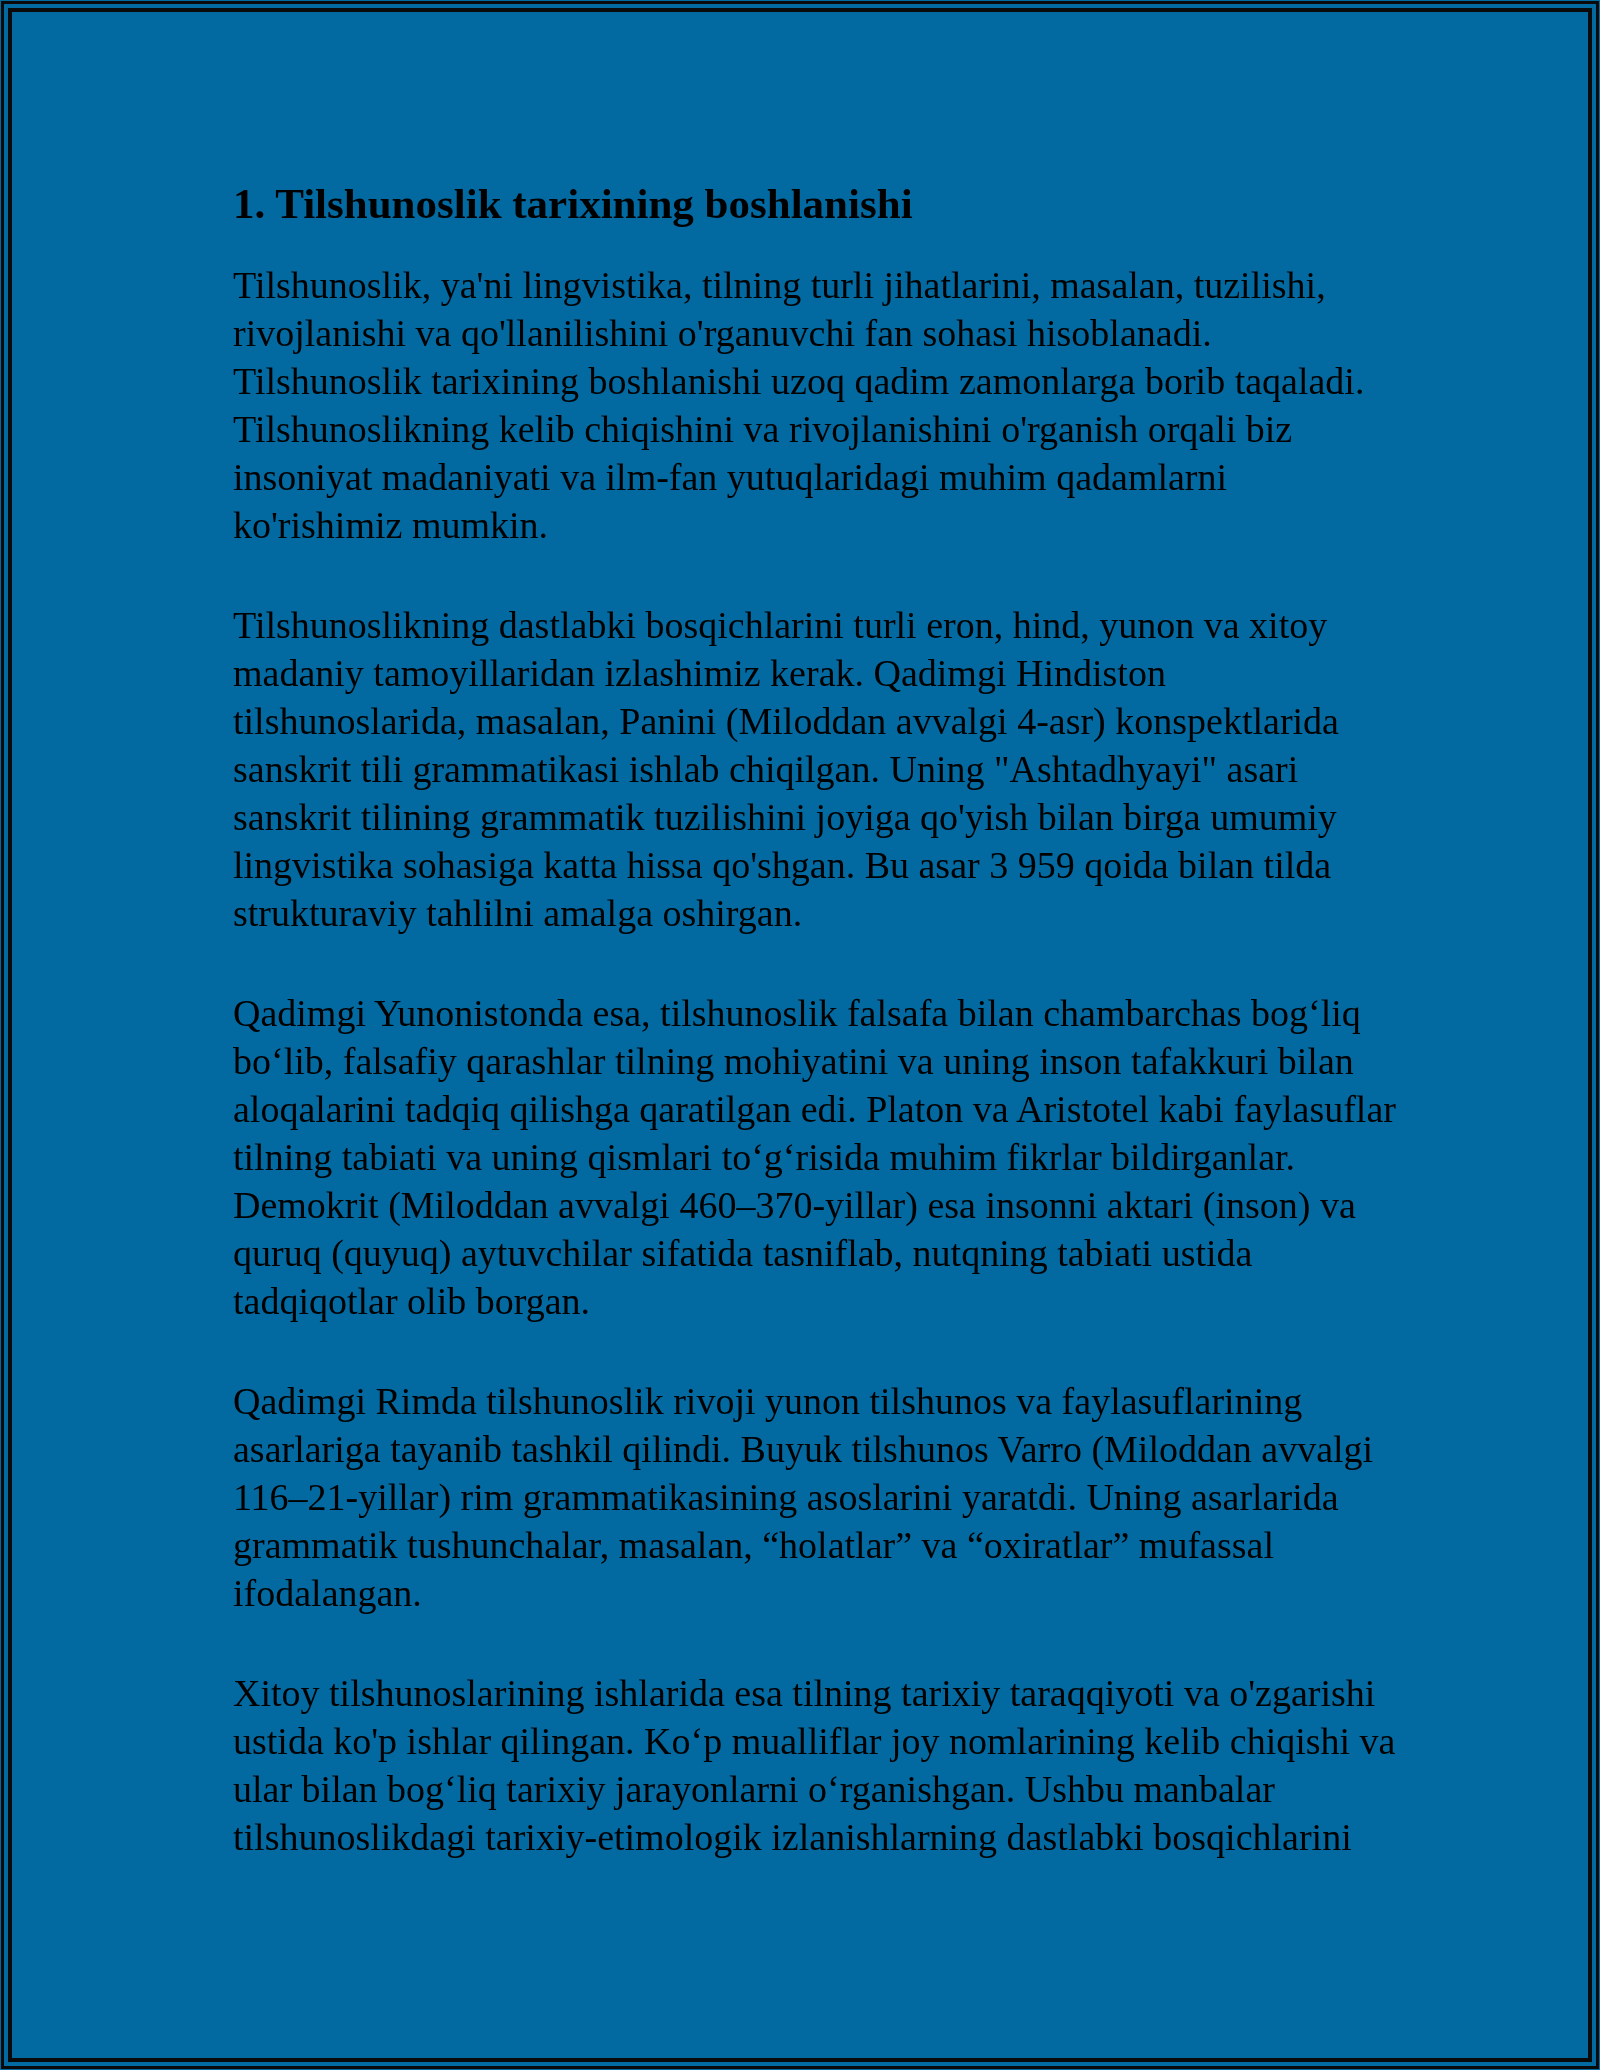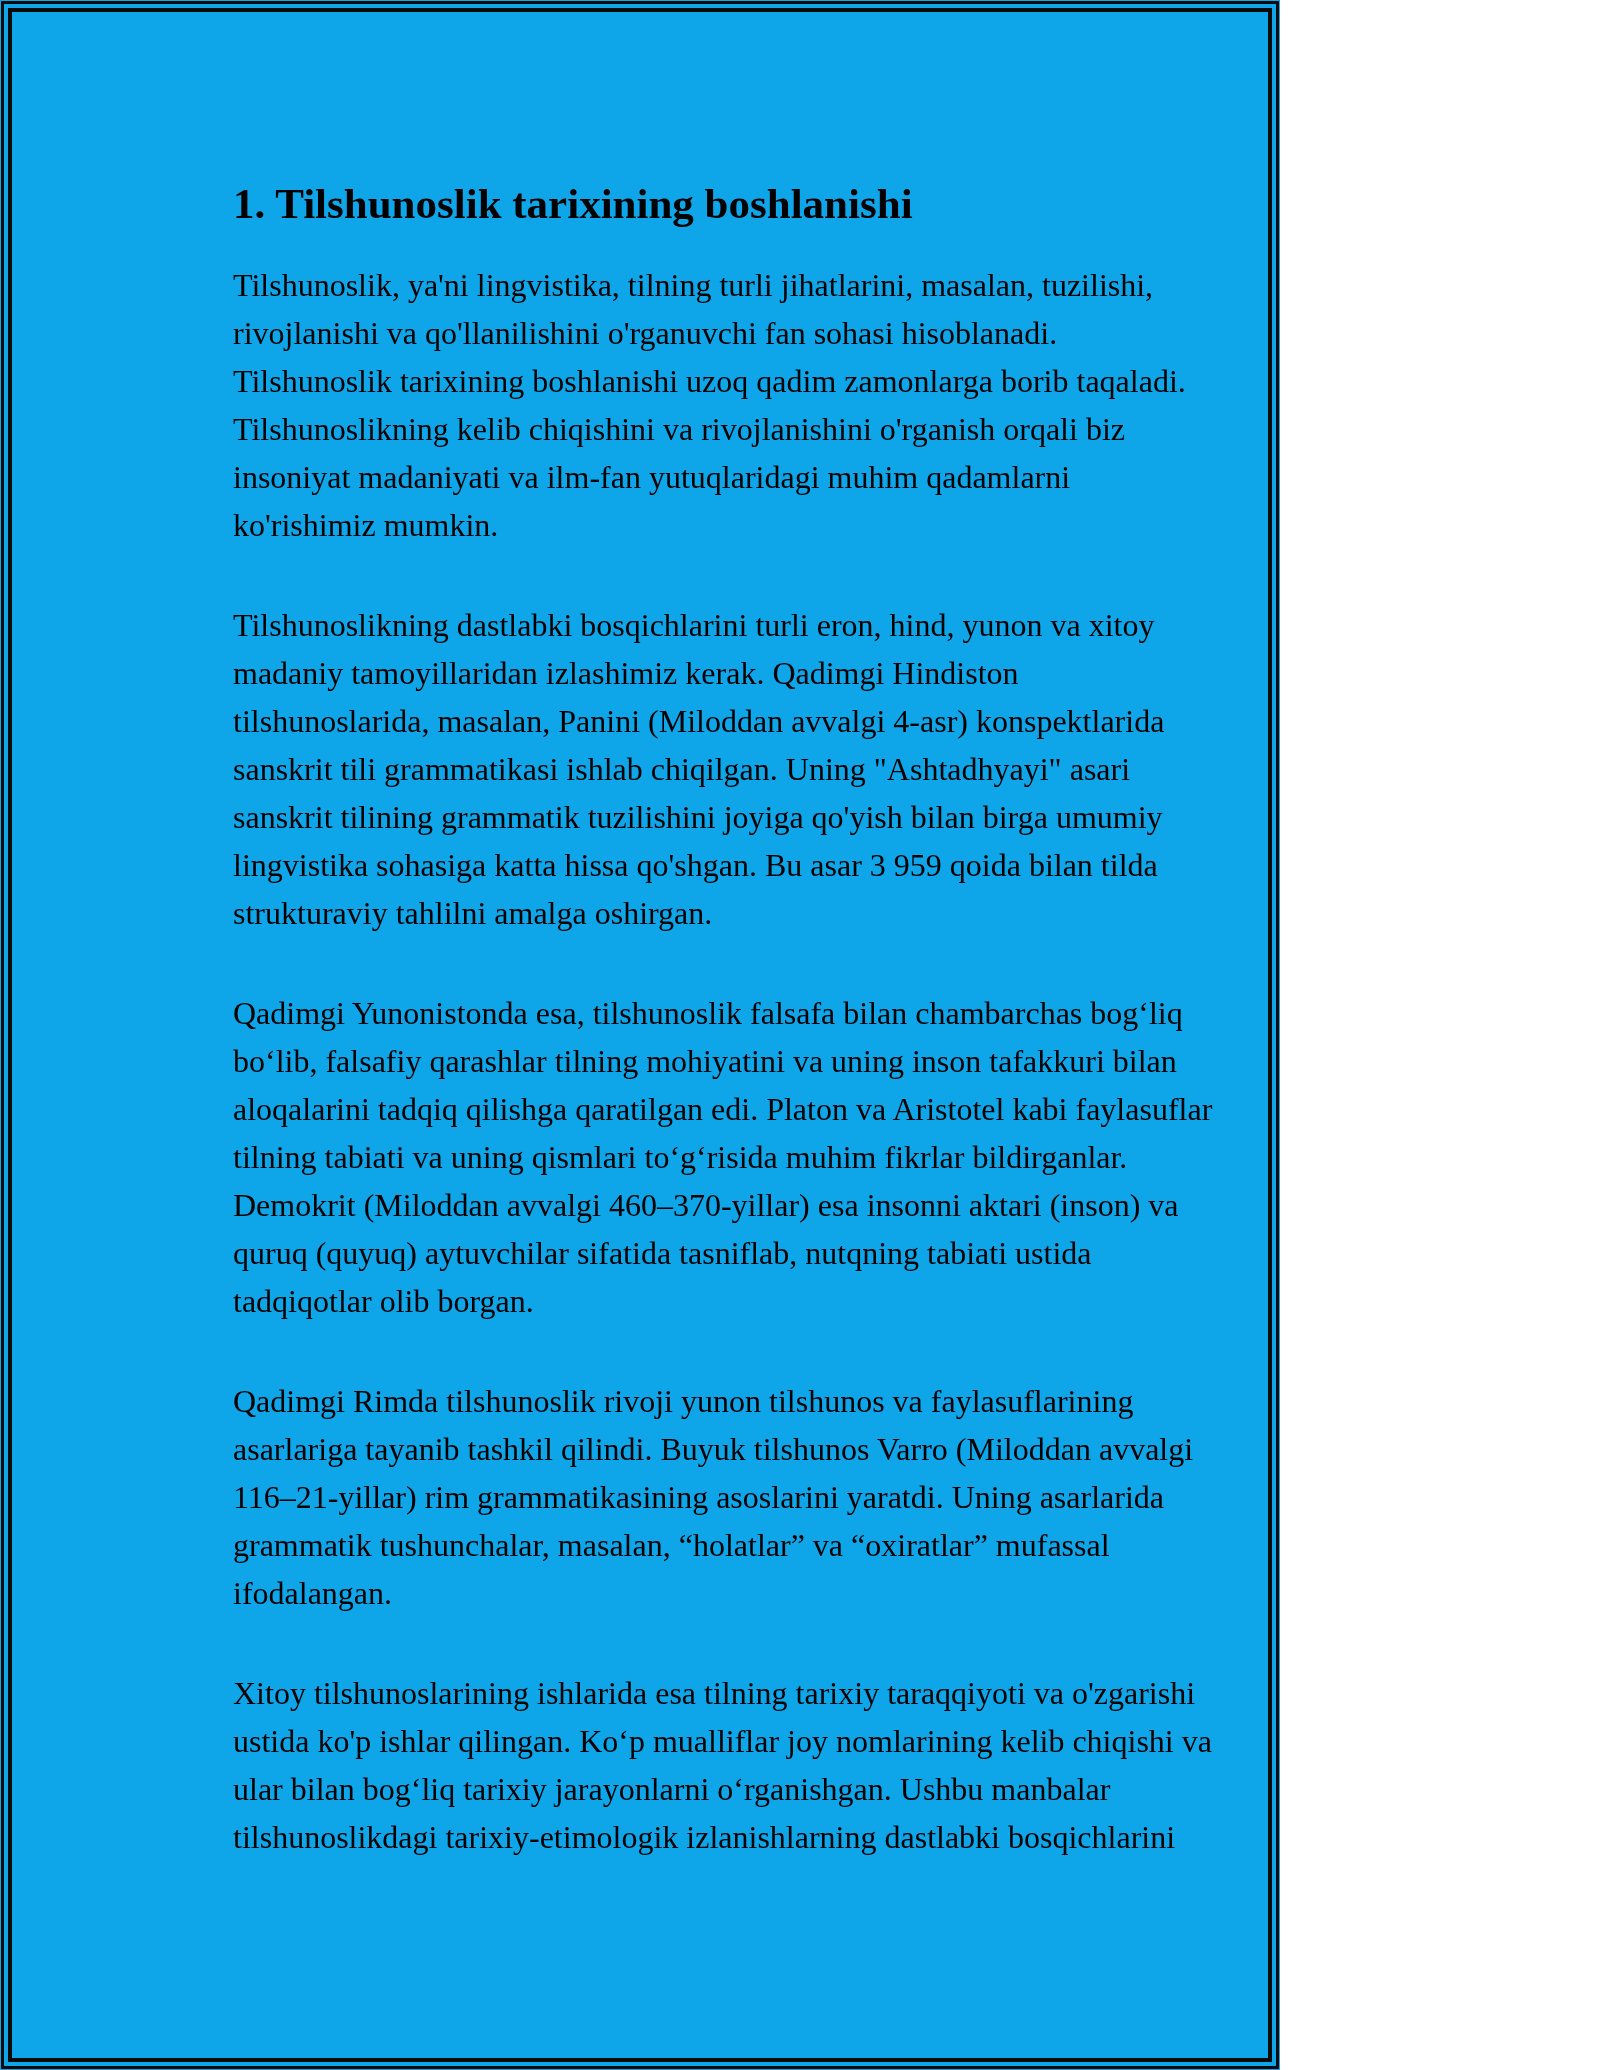--- a/index.html
+++ b/index.html
@@ -2,23 +2,23 @@
 <html><head>
 <meta charset="utf-8">
 <style>
   html, body {
     margin: 0;
     padding: 0;
     background: #ffffff;
   }
   .page {
     position: relative;
-    width: 1280px;
+    width: 1600px;
     height: 2070px;
-    background: #0ea5e9;
+    background: #0369a1;
     overflow: hidden;
     font-family: "Liberation Serif", "DejaVu Serif", serif;
     color: #000000;
   }
   .frame-outer {
     position: absolute;
     inset: 1px;
     border: 3px solid #0a0a0a;
     pointer-events: none;
   }
@@ -36,21 +36,21 @@
   }
   .content h1 {
     margin: 0 0 30px 0;
     font-size: 43px;
     line-height: 54px;
     font-weight: bold;
     letter-spacing: 0;
   }
   .content p {
     margin: 0 0 52px 0;
-    font-size: 32px;
+    font-size: 38px;
     line-height: 48px;
     white-space: pre-line; 
   }
 </style>
 </head>
 <body>
 
 <div class="page">
   <div class="frame-outer"></div>
   <div class="frame-inner"></div>

